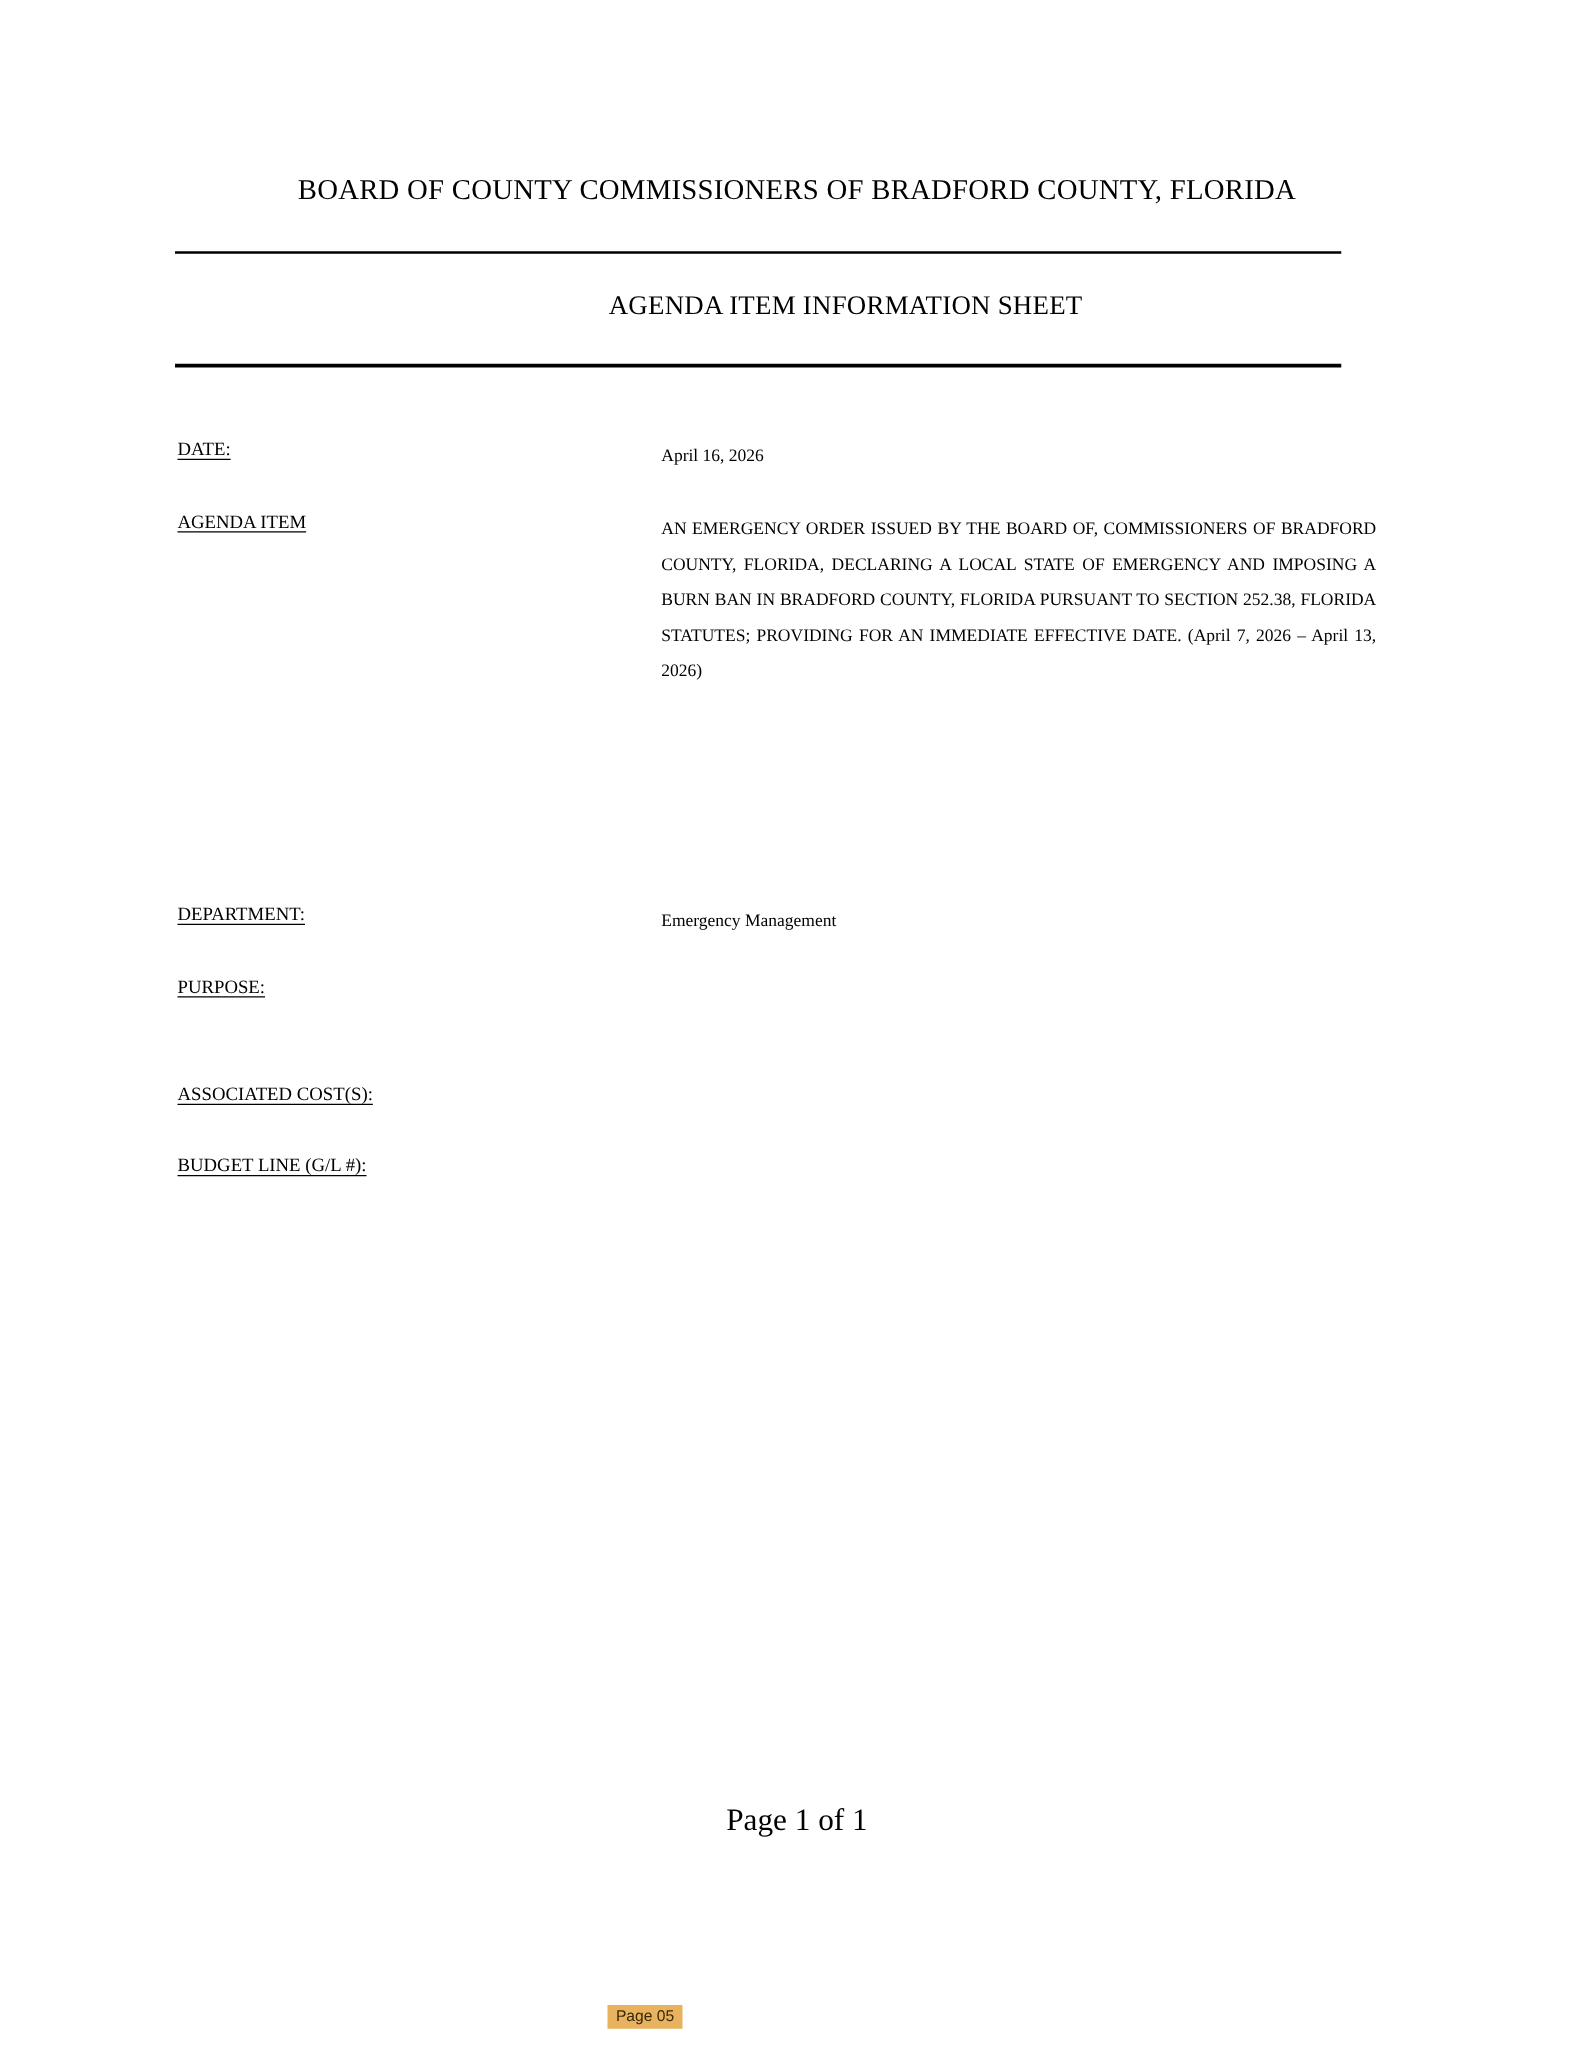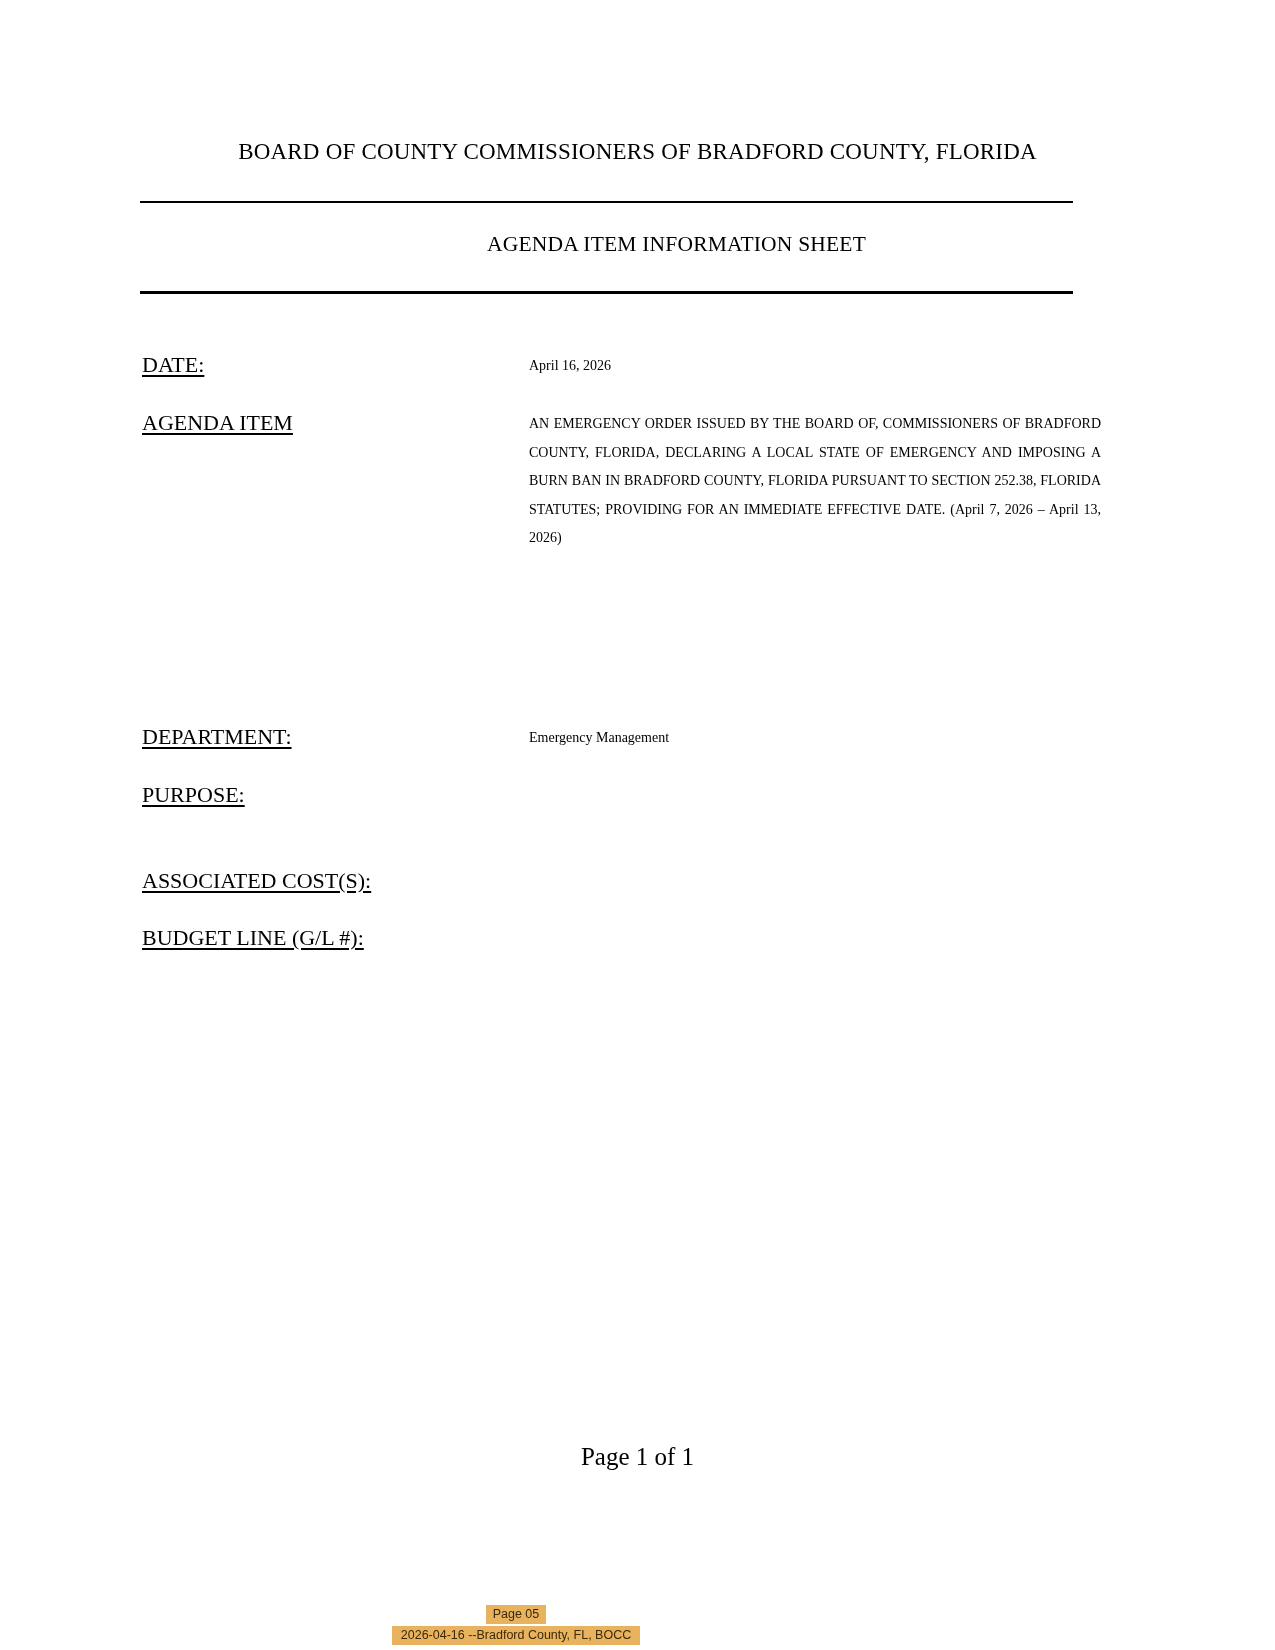--- a/index.html
+++ b/index.html
@@ -52,21 +52,21 @@
     text-align: center;
     font-size: 21.5px;
     letter-spacing: 0.2px;
     white-space: nowrap;
     padding-left: 39px;
   }
 
   .field-label {
     position: absolute;
     left: 142px;
-    font-size: 22px;
+    font-size: 15px;
     text-decoration: underline;
     text-underline-offset: 2.5px;
     white-space: nowrap;
   }
 
   .field-value {
     position: absolute;
     left: 529px;
     width: 572px;
     font-size: 14px;
@@ -164,17 +164,14 @@
 
   <div class="field-label label-budget">BUDGET LINE (G/L #):</div>
   <div class="field-value" style="top:925px;"></div>
 
   <div class="page-number">Page 1 of 1</div>
 
   <div class="footer-stamp footer-stamp-top">
     <span class="stamp-chip">Page 05</span>
   </div>
 
-  <div class="footer-stamp footer-stamp-bottom">
-    <span class="stamp-chip wide">2026-04-16 --Bradford County, FL, BOCC</span>
-  </div>
 
 </div>
 
 </body></html>

